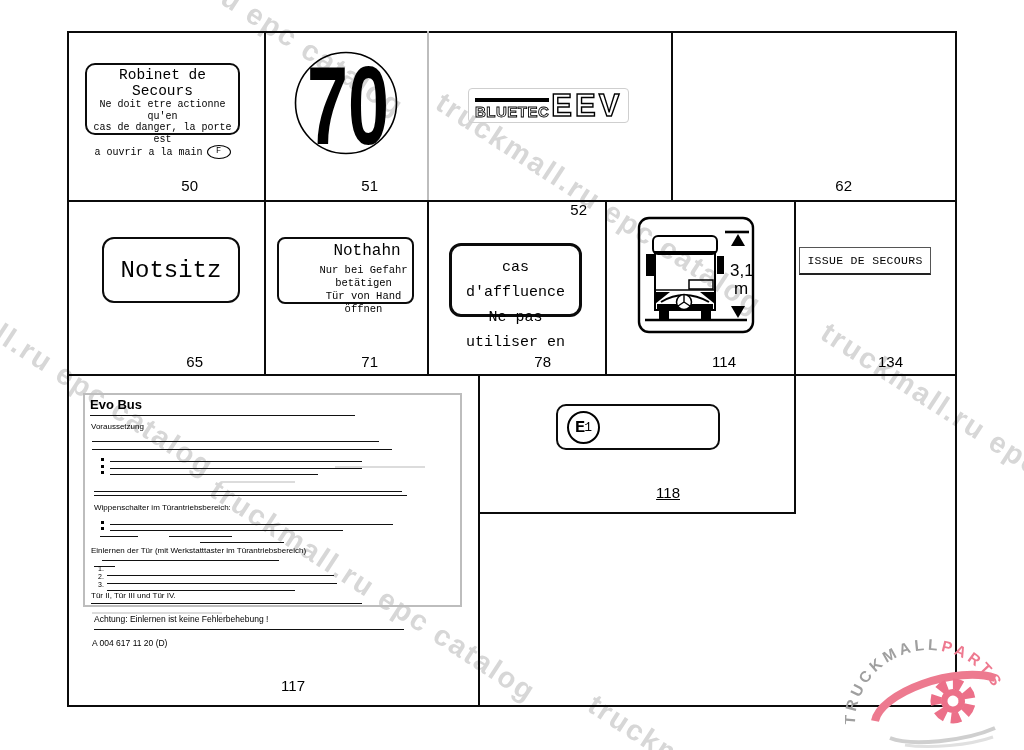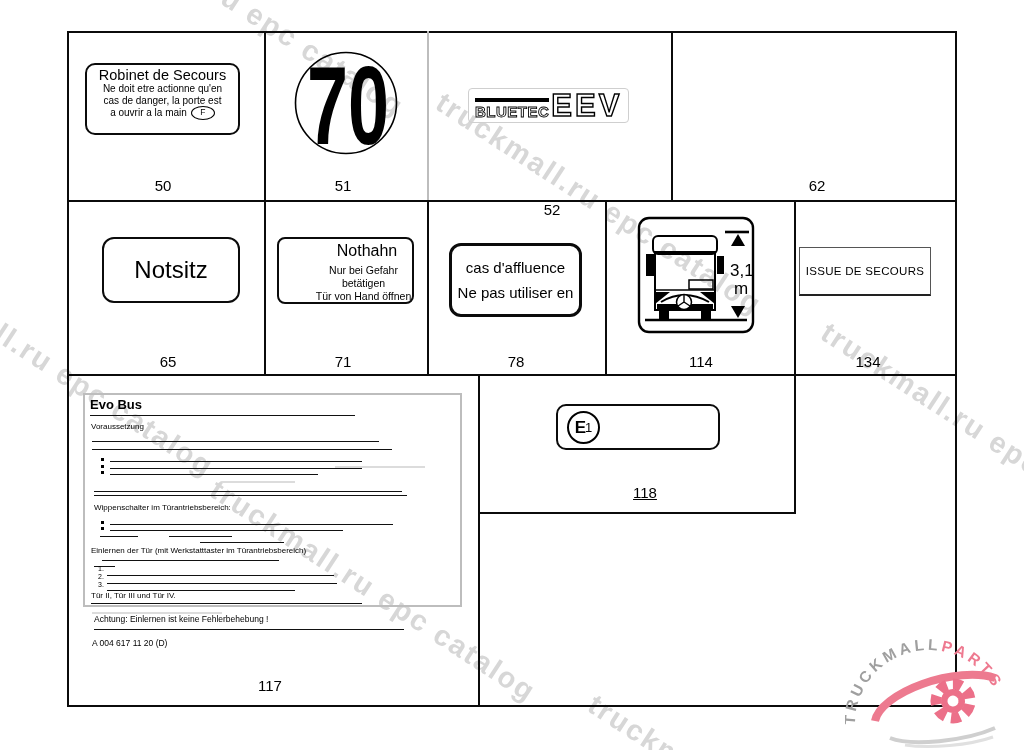--- a/index.html
+++ b/index.html
@@ -11,24 +11,24 @@
         letter-spacing:2px; color:#d7d7d7; transform:rotate(33deg);
         transform-origin:0 0; z-index:1; }
 
   
   .ln  { position:absolute; background:#0b0b0b; z-index:2; }
   .ln.gray { background:#bdbdbd; }
   .outer { position:absolute; left:67px; top:31px; width:890px; height:676px;
            border:2px solid #0b0b0b; box-sizing:border-box; z-index:2; }
 
   
-  .num { position:absolute; width:70px; margin-left:-35px; text-align:center;
+  .num { position:absolute; width:70px; margin-left:-35px; text-align:right;
          font-size:15px; z-index:3; }
   .box { position:absolute; border:2px solid #0b0b0b; box-sizing:border-box;
-         background:transparent; z-index:3; text-align:center; }
+         background:transparent; z-index:3; text-align:center;font-family:Liberation Mono, monospace; }
 
   
   .c50 { left:85px; top:63px; width:155px; height:72px; border-radius:10px; }
   .c50 .t { font-size:14.5px; margin-top:2px; }
   .c50 .s { font-size:10px; line-height:11.5px; }
   .oval { display:inline-block; width:22px; height:12px; border:1px solid #000;
           border-radius:50%; font-size:8.5px; line-height:11px; text-align:center;
           vertical-align:middle; margin-left:4px; }
 
   
@@ -52,21 +52,21 @@
   
   .c71 { left:277px; top:237px; width:137px; height:67px; border-radius:8px; }
   .c71 .t { font-size:16px; margin-top:3px;margin-left:43px; }
   .c71 .s { font-size:10.5px; line-height:13px; margin-top:4px;padding-left:36px; }
 
   
   .c78 { left:449px; top:243px; width:133px; height:74px; border-width:3px;
          border-radius:12px; font-size:15px; line-height:25px; padding-top:9px; }
 
   
-  .c116 { left:799px; top:247px; width:132px; height:49px; border:1px solid #555;
+  .c116 { left:799px; top:247px; width:132px; height:28px; border:1px solid #555;
           border-bottom:2px solid #222; font-size:11.5px; letter-spacing:0.3px;
           display:flex; align-items:center; justify-content:center; }
 
   
   .c118 { left:556px; top:404px; width:164px; height:46px; border-radius:10px; }
   .ecircle { position:absolute; left:9px; top:5px; width:33px; height:33px;
              border:2px solid #000; border-radius:50%; box-sizing:border-box;
              display:flex; align-items:center; justify-content:center; }
   .ecircle .e { font-size:17px; font-weight:bold; letter-spacing:-1px; }
   .ecircle .one { font-size:13px; }

